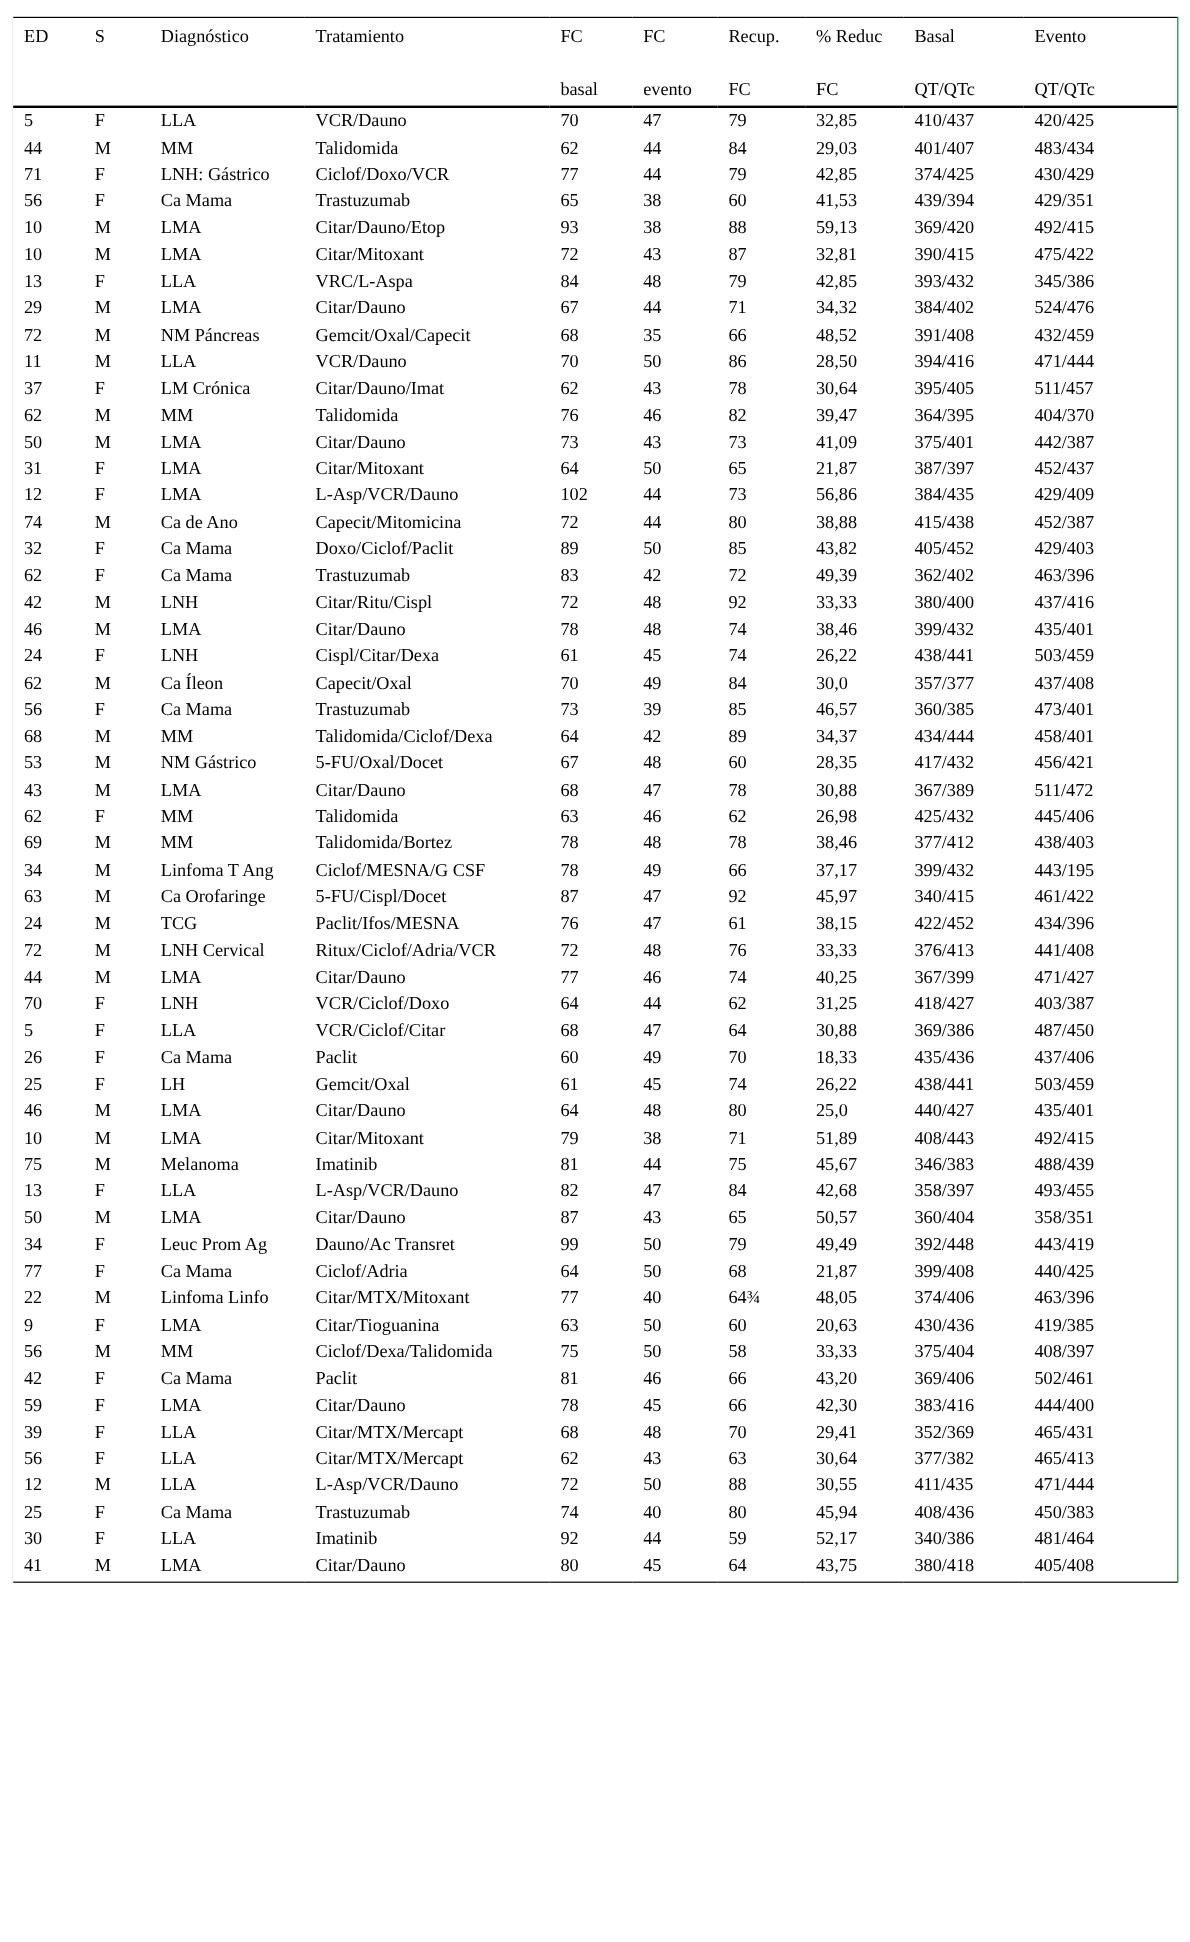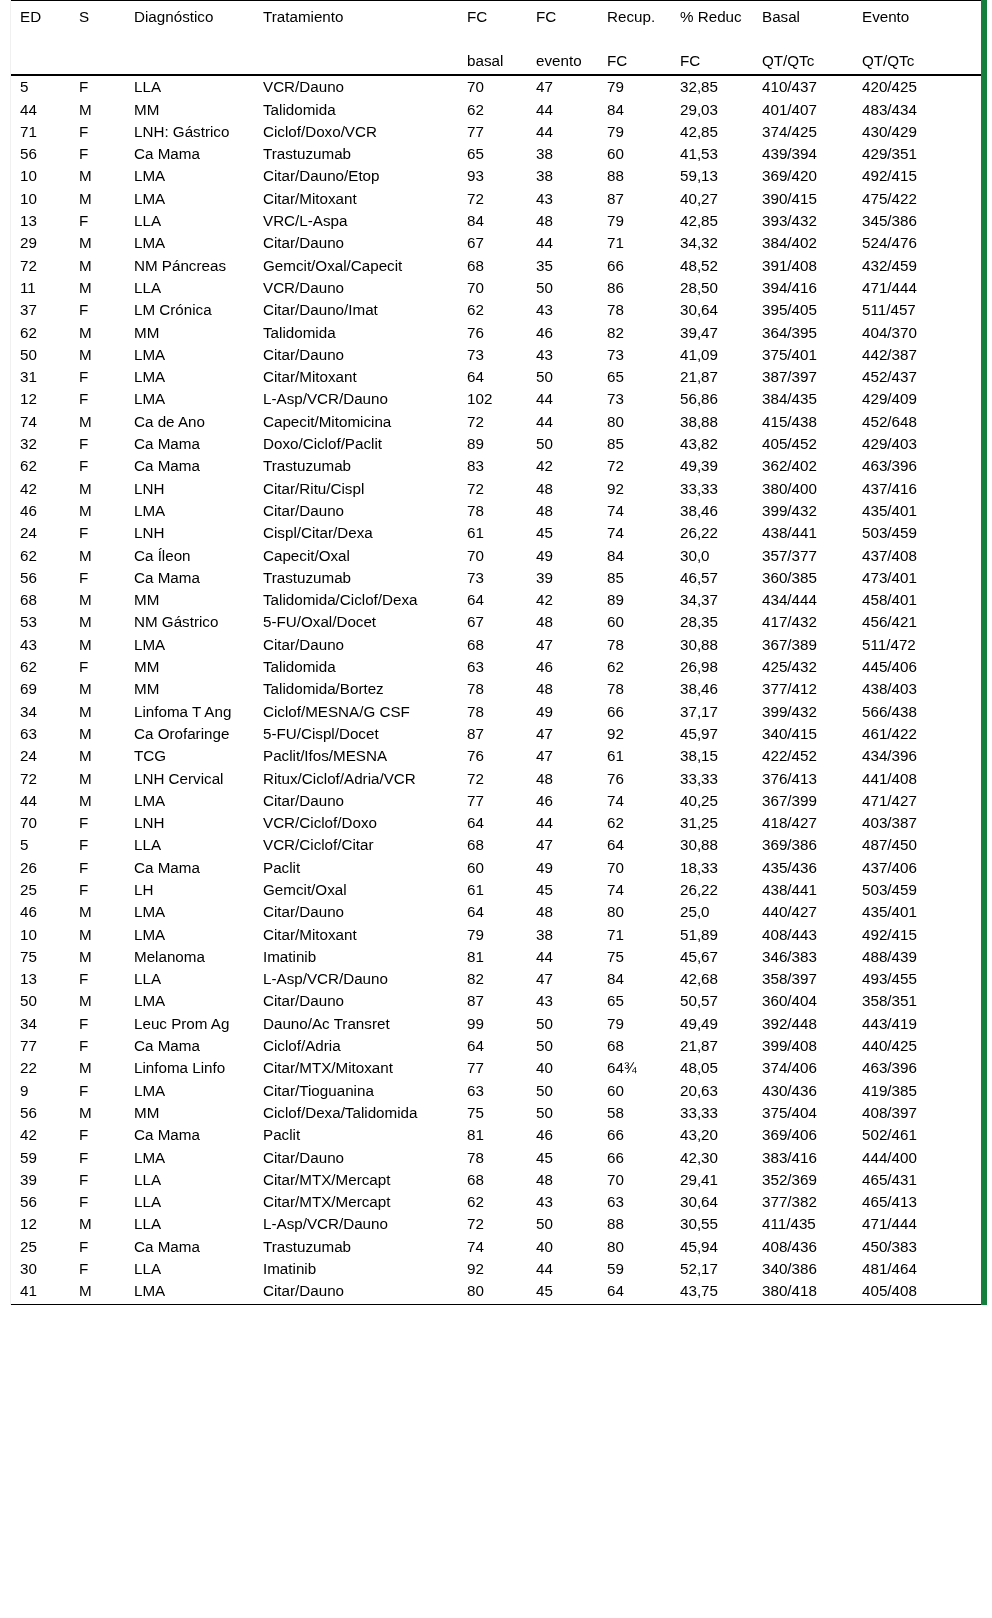--- a/index.html
+++ b/index.html
@@ -1,19 +1,19 @@
 <!DOCTYPE html>
 <html><head>
   <meta charset="utf-8">
   <style>
     html, body { margin: 0; padding: 0; background: #ffffff; }
     body { width: 992px; height: 1618px; position: relative; font-family: "Liberation Sans", sans-serif; color: #000; }
     .frame {
-      position: absolute; left: 10px; top: 0; width: 970px;
-      border-right: 6px solid #15803d; border-left: 1px solid #f0f0f0;
+      position: absolute; left: 10px; top: 14px; width: 970px;
+      border-right: 1px solid #15803d; border-left: 1px solid #f0f0f0; font-family: Liberation Serif, serif;
     }
     table { border-collapse: collapse; width: 970px; font-size: 15.2px; line-height: 20.3px; table-layout: fixed; }
     thead tr.h1 th { border-top: 1.5px solid #000; padding-top: 6px; height: 40px; vertical-align: top; }
     thead tr.h2 th { padding-top: 4px; padding-bottom: 3px; border-bottom: 2.5px solid #000; vertical-align: top; }
     th { font-weight: normal; text-align: left; padding: 0 4px 0 9px; }
     td { padding: 1px 4px 1px 9px; vertical-align: top; height: 20.3px; }
     tbody tr:last-child td { border-bottom: 1.5px solid #000; padding-bottom: 2px; }
     col.c-ed { width: 59px; }
     col.c-s { width: 55px; }
     col.c-dx { width: 129px; }
@@ -130,21 +130,21 @@
           <td>492/415</td>
         </tr>
         <tr>
           <td>10</td>
           <td>M</td>
           <td>LMA</td>
           <td>Citar/Mitoxant</td>
           <td>72</td>
           <td>43</td>
           <td>87</td>
-          <td>40,27</td>
+          <td>32,81</td>
           <td>390/415</td>
           <td>475/422</td>
         </tr>
         <tr>
           <td>13</td>
           <td>F</td>
           <td>LLA</td>
           <td>VRC/L-Aspa</td>
           <td>84</td>
           <td>48</td>
@@ -252,21 +252,21 @@
         <tr>
           <td>74</td>
           <td>M</td>
           <td>Ca de Ano</td>
           <td>Capecit/Mitomicina</td>
           <td>72</td>
           <td>44</td>
           <td>80</td>
           <td>38,88</td>
           <td>415/438</td>
-          <td>452/648</td>
+          <td>452/387</td>
         </tr>
         <tr>
           <td>32</td>
           <td>F</td>
           <td>Ca Mama</td>
           <td>Doxo/Ciclof/Paclit</td>
           <td>89</td>
           <td>50</td>
           <td>85</td>
           <td>43,82</td>
@@ -408,21 +408,21 @@
         <tr>
           <td>34</td>
           <td>M</td>
           <td>Linfoma T Ang</td>
           <td>Ciclof/MESNA/G CSF</td>
           <td>78</td>
           <td>49</td>
           <td>66</td>
           <td>37,17</td>
           <td>399/432</td>
-          <td>566/438</td>
+          <td>443/195</td>
         </tr>
         <tr>
           <td>63</td>
           <td>M</td>
           <td>Ca Orofaringe</td>
           <td>5-FU/Cispl/Docet</td>
           <td>87</td>
           <td>47</td>
           <td>92</td>
           <td>45,97</td>

